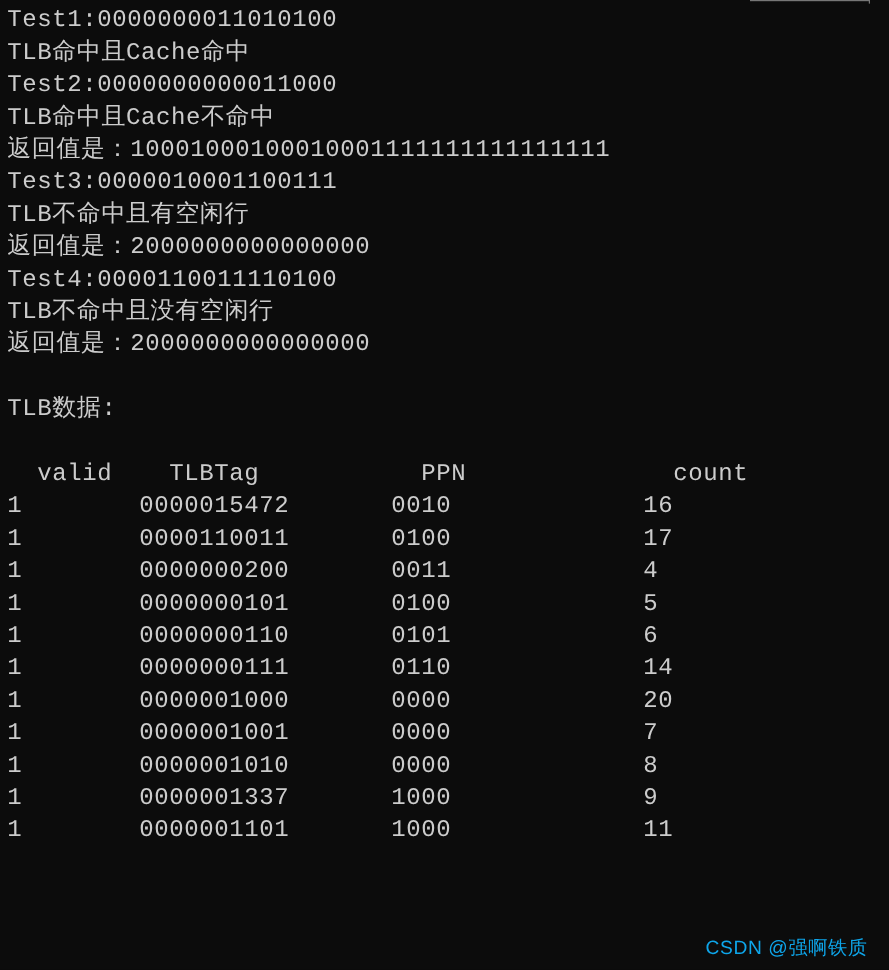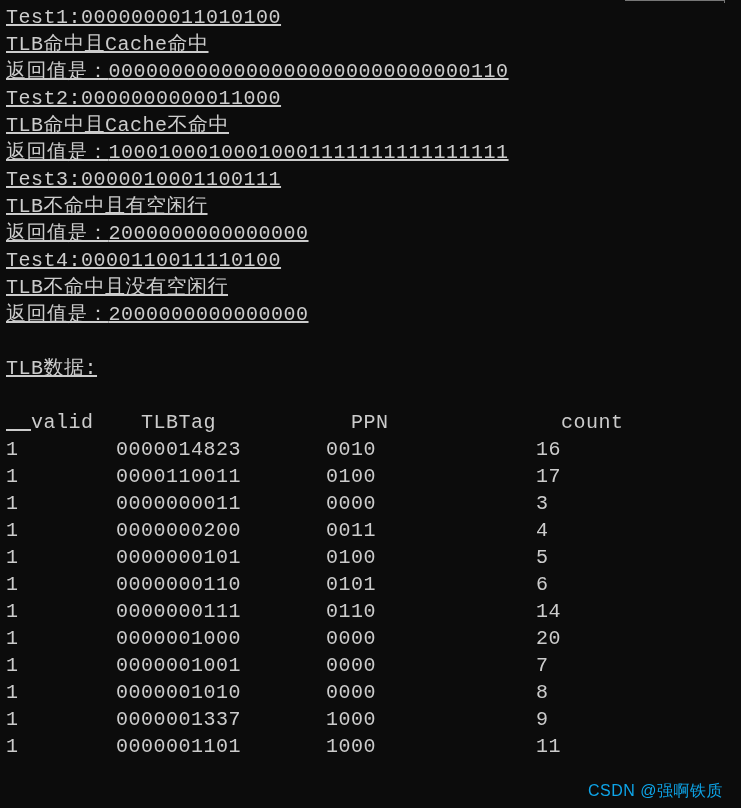--- a/index.html
+++ b/index.html
@@ -15,21 +15,20 @@
       line-height: 1.35;
       width: 741px;
       height: 808px;
       overflow: hidden;
       position: relative;
       padding: 4px 6px;
     }
     .line {
       white-space: pre;
       letter-spacing: 0.5px;
-      text-decoration: underline;
     }
     .spacer {
       height: 27px;
     }
     .col-valid {
       display: inline-block;
       width: 110px;
     }
     .col-tag {
       display: inline-block;
@@ -70,44 +69,42 @@
     }
   </style>
 </head>
 <body>
 
 <div class="top-border"></div>
 
 <div id="tests-container">
     <div class="line"><span>Test1:</span><span>0000000011010100</span></div>
     <div class="line">TLB命中且Cache命中</div>
-    <div class="line"><span>返回值是：</span><span>00000000000000000000000000000110</span></div>
     <div class="line"><span>Test2:</span><span>0000000000011000</span></div>
     <div class="line">TLB命中且Cache不命中</div>
     <div class="line"><span>返回值是：</span><span>10001000100010001111111111111111</span></div>
     <div class="line"><span>Test3:</span><span>0000010001100111</span></div>
     <div class="line">TLB不命中且有空闲行</div>
     <div class="line"><span>返回值是：</span><span>2000000000000000</span></div>
     <div class="line"><span>Test4:</span><span>0000110011110100</span></div>
     <div class="line">TLB不命中且没有空闲行</div>
     <div class="line"><span>返回值是：</span><span>2000000000000000</span></div>
   </div>
 
 <div class="spacer"></div>
 
 <div class="line">TLB数据:</div>
 
 <div class="line">
   <span class="col-valid">valid</span><span class="col-tag">TLBTag</span><span class="col-ppn">PPN</span><span class="col-count">count</span>
 </div>
 
 <div id="tlb-rows-container">
-    <div class="line"><span class="col-valid">1</span><span class="col-tag">0000014823</span><span class="col-ppn">0010</span><span class="col-count">16</span></div>
+    <div class="line"><span class="col-valid">1</span><span class="col-tag">0000015472</span><span class="col-ppn">0010</span><span class="col-count">16</span></div>
     <div class="line"><span class="col-valid">1</span><span class="col-tag">0000110011</span><span class="col-ppn">0100</span><span class="col-count">17</span></div>
-    <div class="line"><span class="col-valid">1</span><span class="col-tag">0000000011</span><span class="col-ppn">0000</span><span class="col-count">3</span></div>
     <div class="line"><span class="col-valid">1</span><span class="col-tag">0000000200</span><span class="col-ppn">0011</span><span class="col-count">4</span></div>
     <div class="line"><span class="col-valid">1</span><span class="col-tag">0000000101</span><span class="col-ppn">0100</span><span class="col-count">5</span></div>
     <div class="line"><span class="col-valid">1</span><span class="col-tag">0000000110</span><span class="col-ppn">0101</span><span class="col-count">6</span></div>
     <div class="line"><span class="col-valid">1</span><span class="col-tag">0000000111</span><span class="col-ppn">0110</span><span class="col-count">14</span></div>
     <div class="line"><span class="col-valid">1</span><span class="col-tag">0000001000</span><span class="col-ppn">0000</span><span class="col-count">20</span></div>
     <div class="line"><span class="col-valid">1</span><span class="col-tag">0000001001</span><span class="col-ppn">0000</span><span class="col-count">7</span></div>
     <div class="line"><span class="col-valid">1</span><span class="col-tag">0000001010</span><span class="col-ppn">0000</span><span class="col-count">8</span></div>
     <div class="line"><span class="col-valid">1</span><span class="col-tag">0000001337</span><span class="col-ppn">1000</span><span class="col-count">9</span></div>
     <div class="line"><span class="col-valid">1</span><span class="col-tag">0000001101</span><span class="col-ppn">1000</span><span class="col-count">11</span></div>
   </div>

